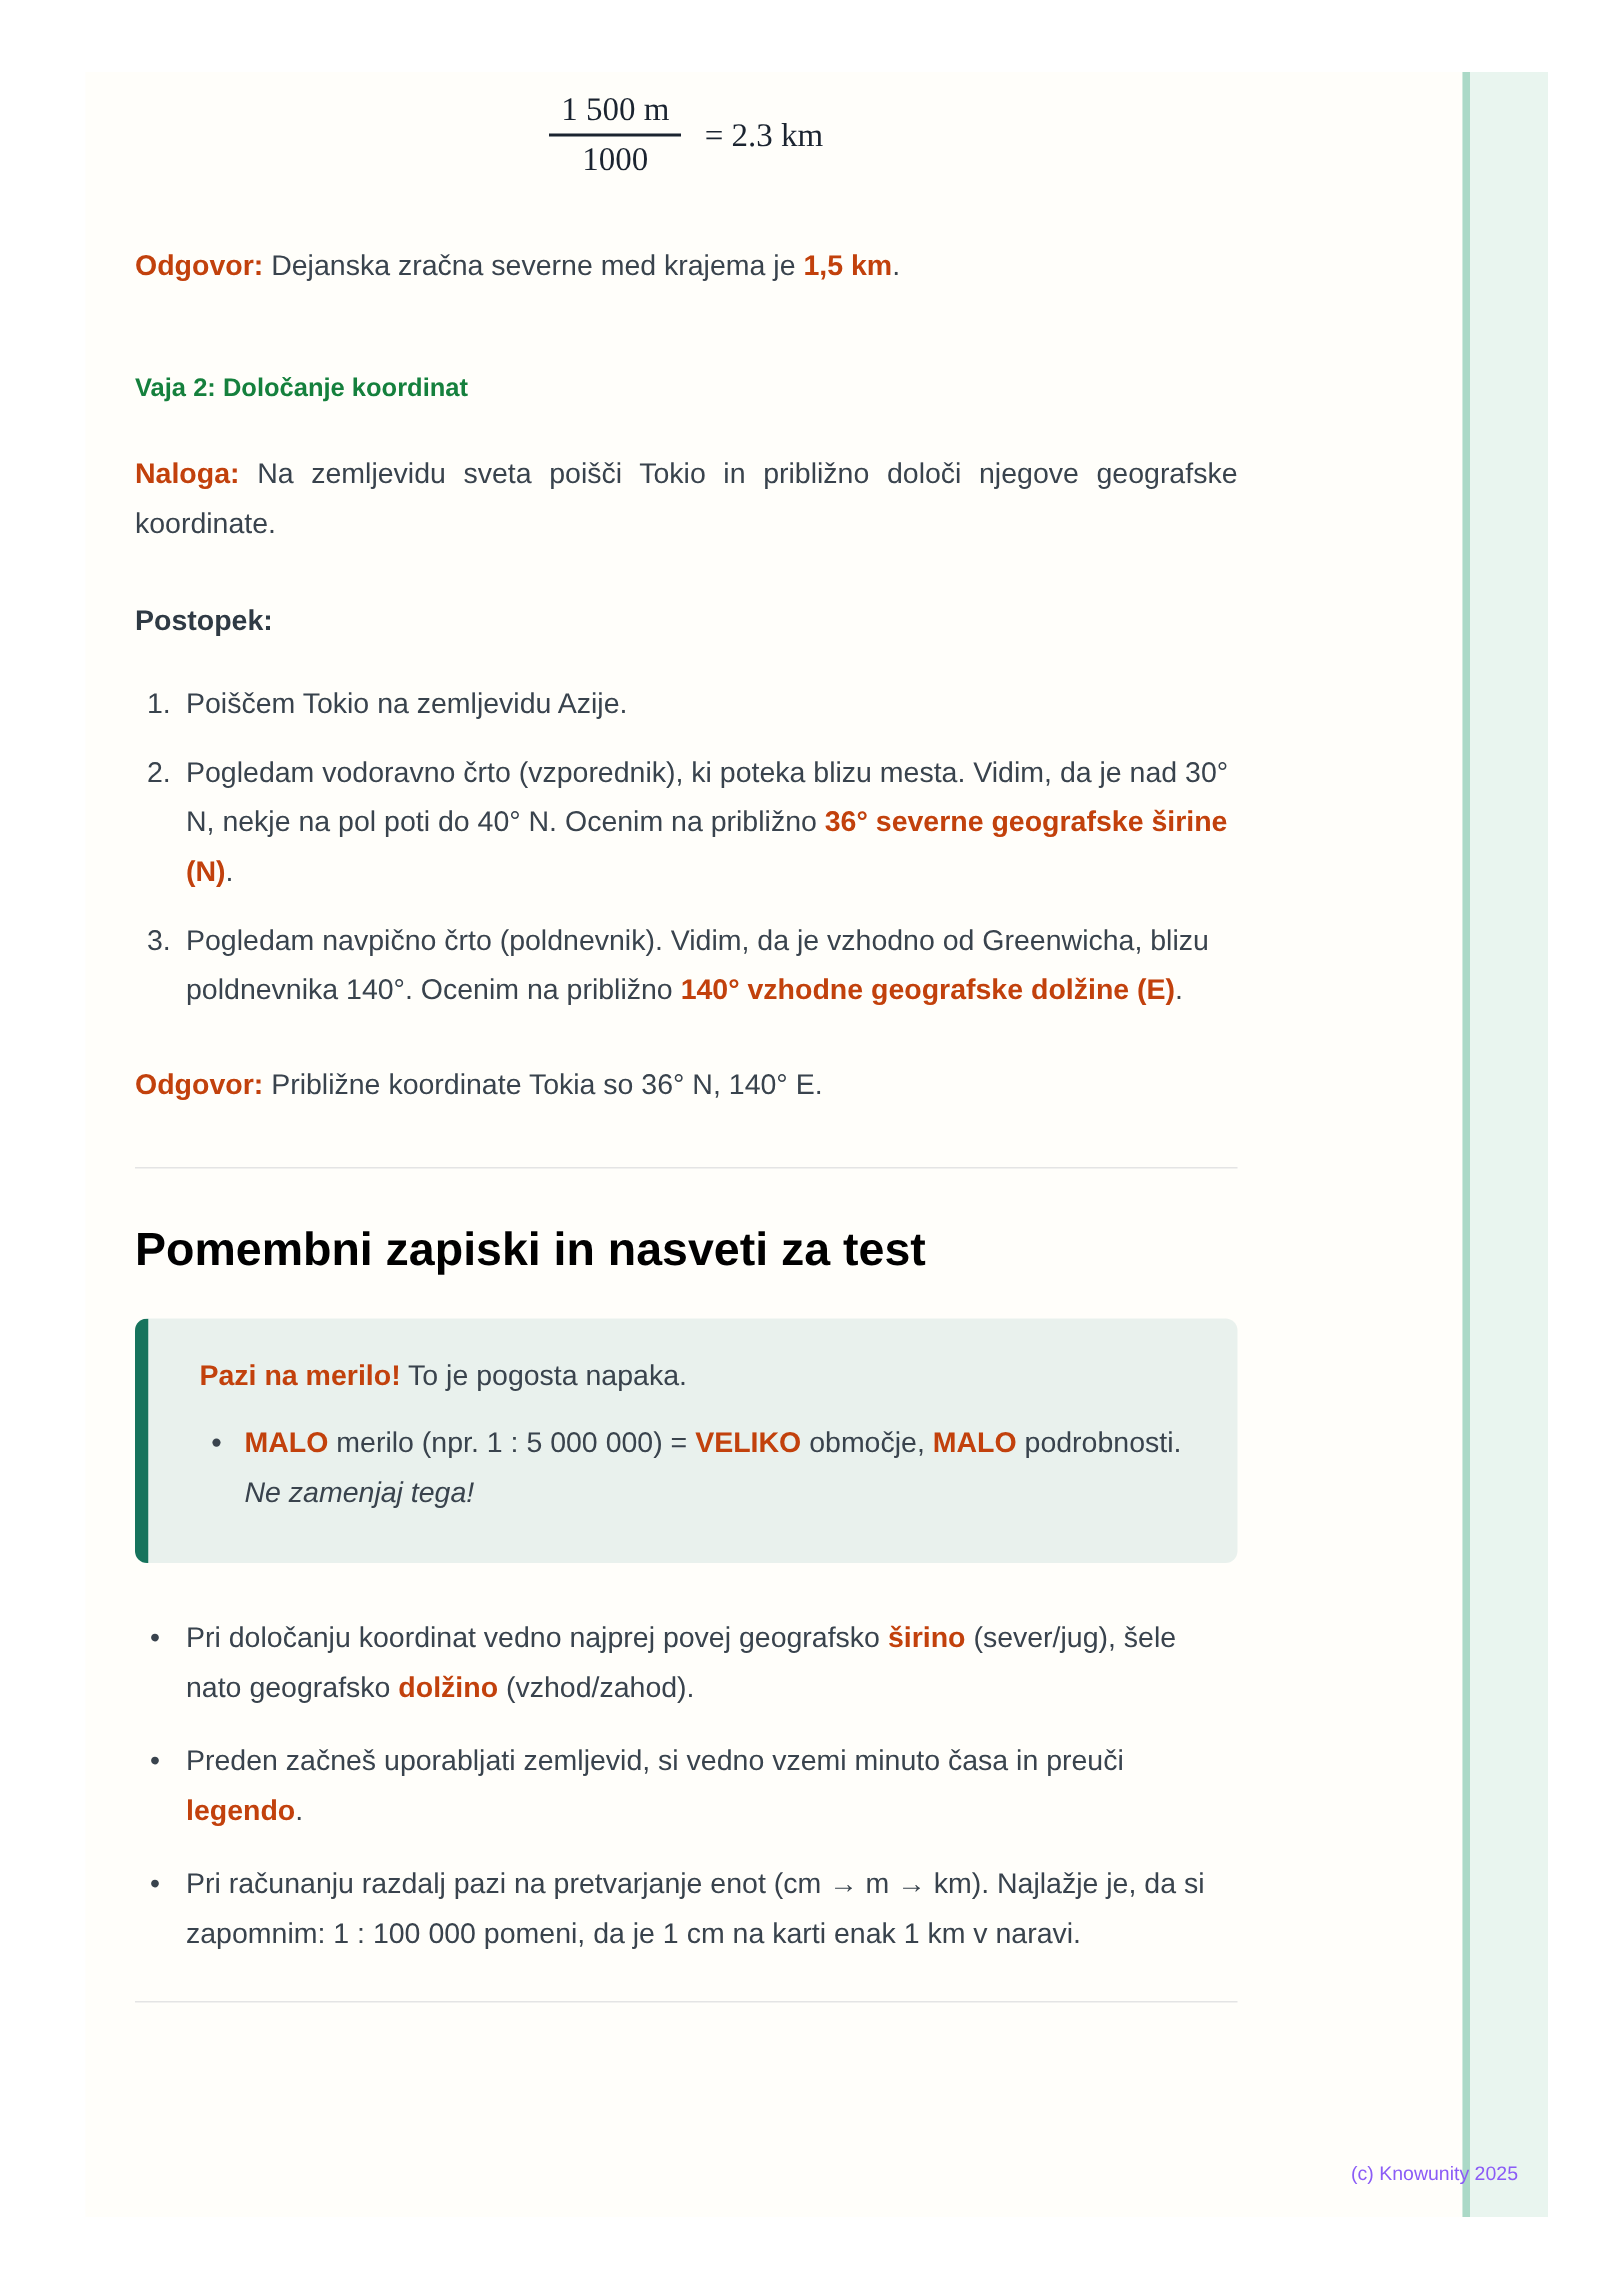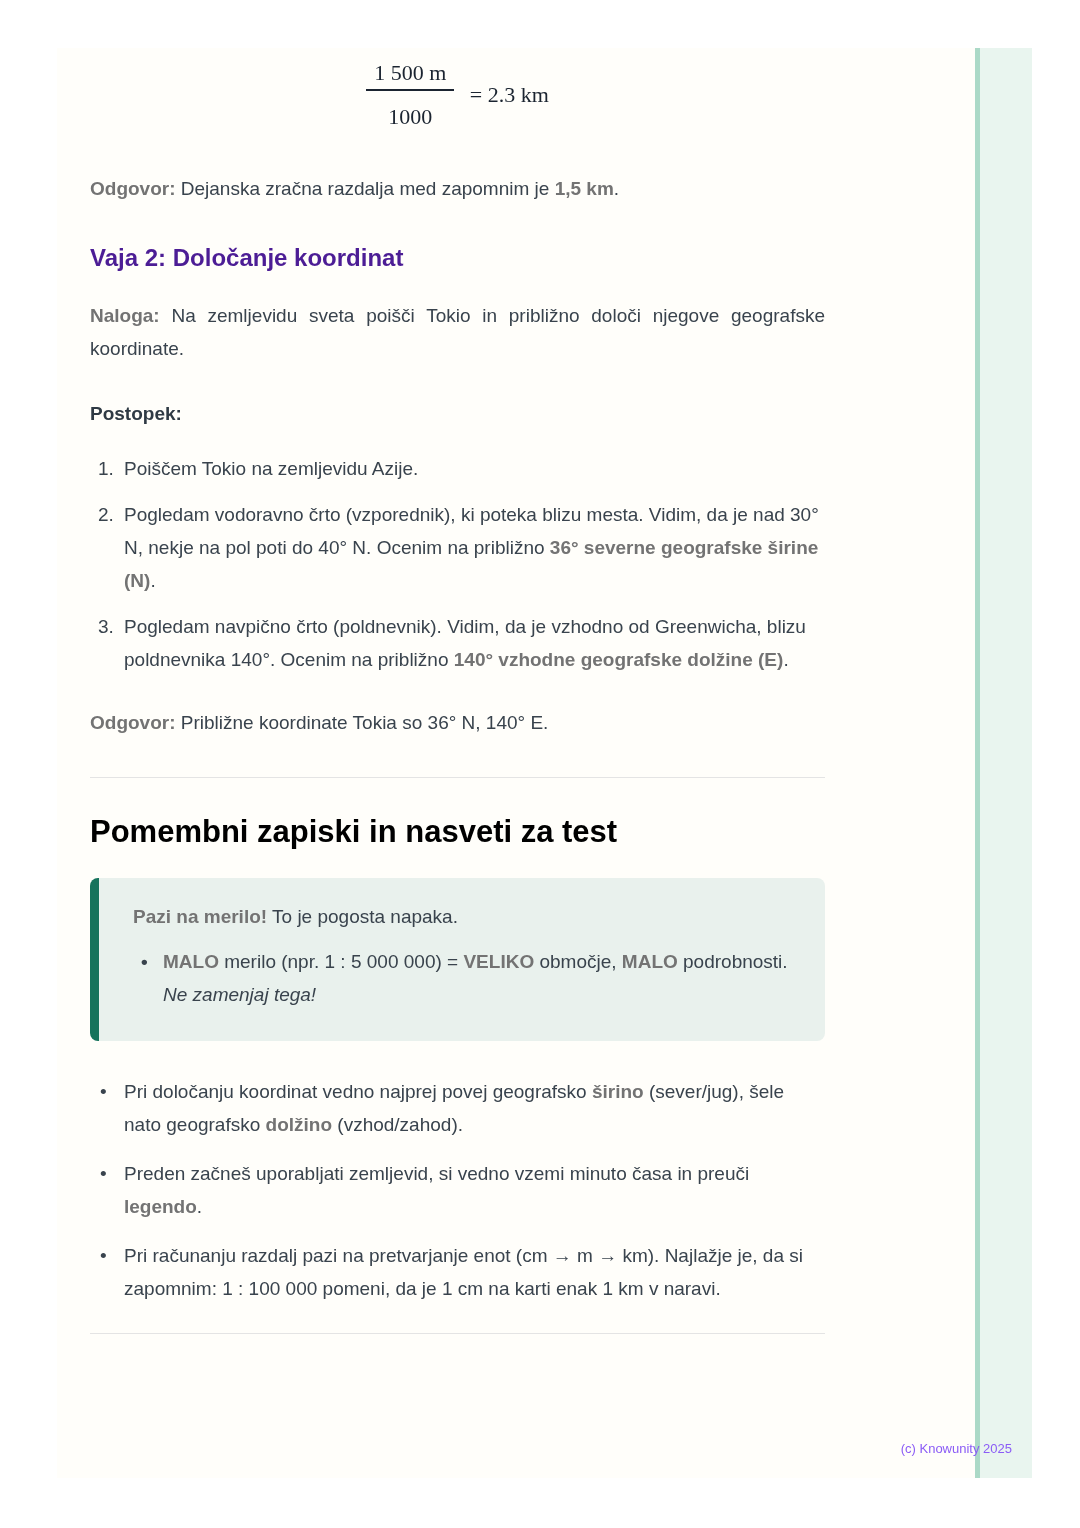--- a/index.html
+++ b/index.html
@@ -24,21 +24,21 @@
     background: #e9f5ef;
     border-left: 5px solid #abd9c7;
   }
   .content {
     position: absolute;
     left: 33px; top: 0;
     width: 735px;
     font-size: 19px;
     line-height: 33px;
   }
-  b, .bold { font-weight: bold; color: #737373; }
+  b, .bold { font-weight: bold; color: #c2410c; }
   .italic { font-style: italic; }
 
   
   .formula-block {
     margin-top: 12px;
     text-align: center;
     font-family: "Liberation Serif", serif;
     font-size: 22px;
     color: #1b2430;
     line-height: normal;
@@ -46,30 +46,30 @@
   .frac {
     display: inline-block;
     vertical-align: middle;
     text-align: center;
   }
   .frac .num {
     display: block;
     padding: 0 8px 3px;
     border-bottom: 2px solid #1b2430;
   }
-  .frac .den { display: block; padding-top: 13px; }
+  .frac .den { display: block; padding-top: 2px; }
   .formula-result { margin-left: 10px; vertical-align: middle; display: inline-block; }
 
   .answer-p { margin-top: 42px; }
 
   h2.sub-heading {
-    margin-top: 38px;
-    font-size: 24px;
+    margin-top: 50px;
+    font-size: 17px;
     line-height: 30px;
-    color: #4c1d95;
+    color: #15803d;
     font-weight: bold;
   }
   .task-p { margin-top: 26px; text-align: justify; }
   .steps-label { margin-top: 32px; font-weight: bold; color: #2f3a44; }
 
   ol.steps {
     margin-top: 22px;
     list-style: none;
     counter-reset: step;
   }
@@ -151,21 +151,21 @@
 
     <div class="formula-block">
       <span class="frac">
         <span class="num">1 500 m</span>
         <span class="den">1000</span>
       </span>
       <span class="formula-result">= 2.3 km</span>
     </div>
 
     <p class="answer-p">
-      <b>Odgovor:</b><span> Dejanska zračna razdalja med zapomnim je </span><b>1,5 km</b><span>.</span>
+      <b>Odgovor:</b><span> Dejanska zračna severne med krajema je </span><b>1,5 km</b><span>.</span>
     </p>
 
     <h2 class="sub-heading">Vaja 2: Določanje koordinat</h2>
 
     <p class="task-p">
       <b>Naloga:</b><span> Na zemljevidu sveta poišči Tokio in približno določi njegove geografske koordinate.</span>
     </p>
 
     <p class="steps-label">Postopek:</p>
 

